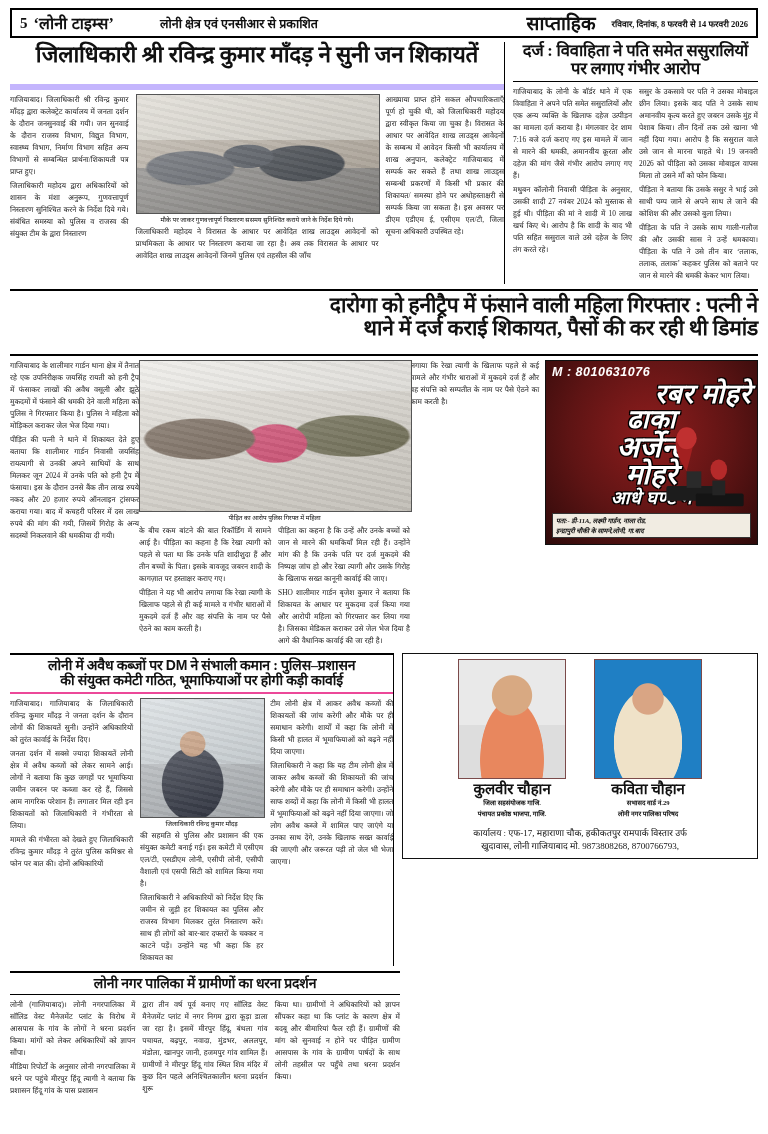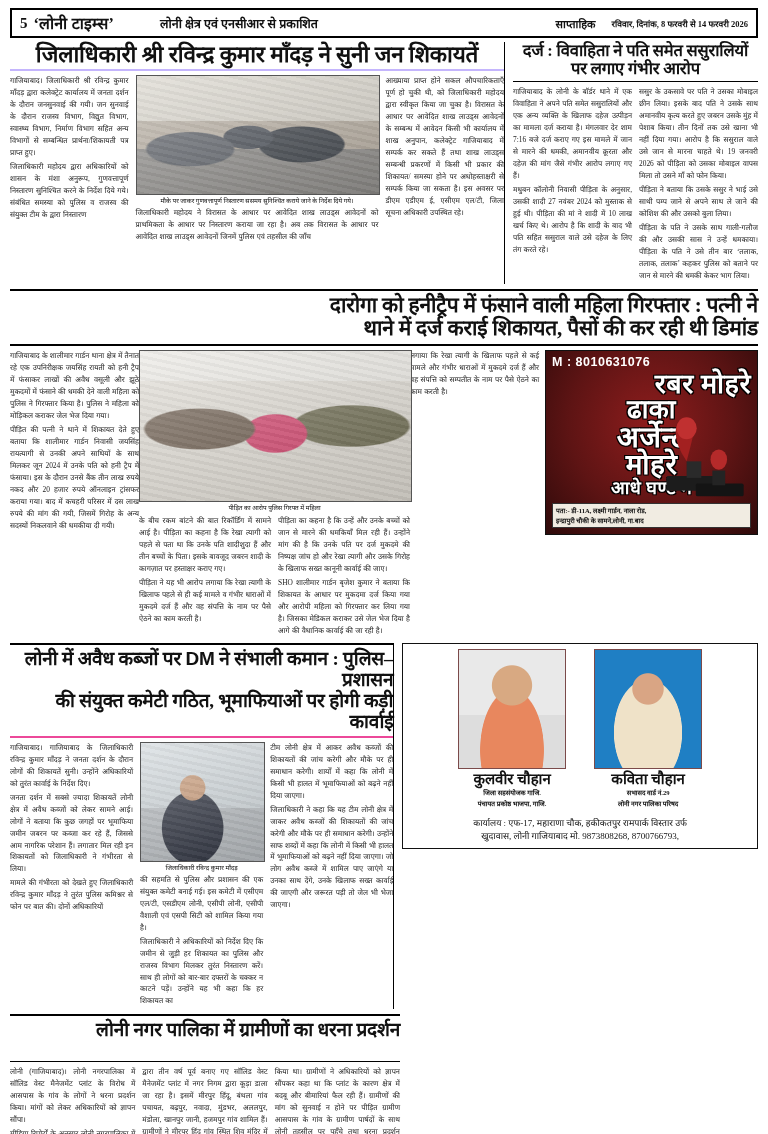--- a/index.html
+++ b/index.html
@@ -44,60 +44,60 @@
     letter-spacing: .2px;
   }
   .mh-tagline {
     flex: 0 0 auto;
     margin-left: 46px;
     font-size: 12.5px;
     font-weight: bold;
   }
   .mh-freq {
     margin-left: auto;
-    font-size: 11px;
+    font-size: 19px;
     font-weight: bold;
     padding-right: 16px;
   }
   .mh-date {
     font-size: 8.5px;
     font-weight: bold;
     white-space: nowrap;
   }
 
   .hl {
     font-weight: bold;
     text-align: center;
     line-height: 1.12;
     letter-spacing: -.2px;
   }
   .hl-xl { font-size: 22.5px; }
   .hl-lg { font-size: 21px; text-align: right; }
   .hl-md { font-size: 16.5px; }
-  .hl-sm { font-size: 19px; text-align: right; }
+  .hl-sm { font-size: 14px; }
 
   .body-text {
     font-size: 7.4px;
     line-height: 1.62;
     text-align: justify;
     color: #1a1a1a;
     hyphens: none;
     word-spacing: .3px;
   }
   .body-text p { margin: 0 0 2px 0; }
 
   
   .vsep { border-left: 1px solid #000; }
 
   
   .top-zone { display: flex; }
   .left-main { width: 500px; }
   .right-col { width: 248px; padding-left: 8px; }
 
-  .top-head-wrap { border-bottom: 2px solid #c4b5fd; padding-bottom: 2px; }
+  .top-head-wrap { border-bottom: 6px solid #c4b5fd; padding-bottom: 17px; }
 
   .cols3 {
     display: flex;
     gap: 7px;
     margin-top: 4px;
   }
   .cols3 > div { flex: 1; }
 
   .photo {
     background: #c9cdd2;
@@ -151,20 +151,21 @@
   }
 
   
   .ad-stamp {
     border: 1.5px solid #111;
     background: radial-gradient(ellipse at 50% 40%, #8e1d1d 0%, #5e1414 55%, #2e0a0a 100%);
     padding: 4px 6px 6px 6px;
     box-sizing: border-box;
     position: relative;
     overflow: hidden;
+    font-style: italic;
   }
   .ad-phone {
     color: #fff;
     font-weight: bold;
     font-size: 12.5px;
     letter-spacing: .5px;
     font-family: "Liberation Sans", sans-serif;
     margin-bottom: 2px;
   }
   .ad-line {
@@ -322,21 +323,21 @@
             <p>पीड़िता के पति ने उसके साथ गाली-गलौज की और उसकी सास ने उन्हें धमकाया। पीड़िता के पति ने उसे तीन बार ‘तलाक, तलाक, तलाक’ कहकर पुलिस को बताने पर जान से मारने की धमकी केकर भाग लिया।</p>
           </div>
         </div>
       </div>
     </div>
   </div>
 
   <div class="sec">
     <div style="border-top:2.5px solid #000;padding-top:3px"></div>
     <div class="hl hl-lg">दारोगा को हनीट्रैप में फंसाने वाली महिला गिरफ्तार : पत्नी ने</div>
-    <div class="hl hl-lg" style="border-bottom:2px solid #000;padding-bottom:3px">थाने में दर्ज कराई शिकायत, पैसों की कर रही थी डिमांड</div>
+    <div class="hl hl-lg" style="border-bottom:2px solid #000;padding-bottom:13px">थाने में दर्ज कराई शिकायत, पैसों की कर रही थी डिमांड</div>
 
     <div class="cols4" style="margin-top:4px">
       <div>
         <div class="body-text">
           <p>गाजियाबाद के शालीमार गार्डन थाना क्षेत्र में तैनात रहे एक उपनिरीक्षक जयसिंह रायती को हनी ट्रैप में फंसाकर लाखों की अवैध वसूली और झूठे मुकदमों में फंसाने की धमकी देने वाली महिला को पुलिस ने गिरफ्तार किया है। पुलिस ने महिला को मोड़िकल कराकर जेल भेज दिया गया।</p>
           <p>पीड़ित की पत्नी ने थाने में शिकायत देते हुए बताया कि शालीमार गार्डन निवासी जयसिंह रायत्यागी से उनकी अपने साथियों के साथ मिलकर जून 2024 में उनके पति को हनी ट्रैप में फंसाया। इस के दौरान उनसे बैंक तीन लाख रुपये नकद और 20 हजार रुपये ऑनलाइन ट्रांसफर कराया गया। बाद में कचहरी परिसर में दस लाख रुपये की मांग की गयी, जिसमें गिरोह के अन्य सदस्यों निकलवाने की धमकीया दी गयी।</p>
         </div>
       </div>
       <div style="flex:2.1">
         <div class="photo photo-arrest"></div>
@@ -438,21 +439,21 @@
         <div class="ad-office">
           <div>कार्यालय : एफ-17, महाराणा चौक, हकीकतपुर रामपार्क विस्तार  उर्फ</div>
           <div>खुदावास, लोनी गाजियाबाद मो. 9873808268, 8700766793,</div>
         </div>
       </div>
     </div>
   </div>
 
   <div class="sec" style="width:390px">
     <div style="border-top:2.5px solid #000;padding-top:3px"></div>
-    <div class="hl hl-sm" style="border-bottom:1.5px solid #000;padding-bottom:20px">लोनी नगर पालिका में ग्रामीणों का धरना प्रदर्शन</div>
+    <div class="hl hl-sm" style="border-bottom:1.5px solid #000;padding-bottom:3px">लोनी नगर पालिका में ग्रामीणों का धरना प्रदर्शन</div>
     <div class="cols3" style="margin-top:4px">
       <div>
         <div class="body-text">
           <p>लोनी (गाजियाबाद)। लोनी नगरपालिका में सॉलिड वेस्ट मैनेजमेंट प्लांट के विरोध में आसपास के गांव के लोगों ने धरना प्रदर्शन किया। मांगों को लेकर अधिकारियों को ज्ञापन सौंपा।</p>
           <p>मीडिया रिपोर्टों के अनुसार लोनी नगरपालिका में धरने पर पहुंचे मीरपुर हिंदू त्यागी ने बताया कि प्रशासन हिंदू गांव के पास प्रशासन</p>
         </div>
       </div>
       <div>
         <div class="body-text">
           <p>द्वारा तीन वर्ष पूर्व बनाए गए सॉलिड वेस्ट मैनेजमेंट प्लांट में नगर निगम द्वारा कूड़ा डाला जा रहा है। इसमें मीरपुर हिंदू, बंथला गांव पचायत, बढ़पुर, नवादा, मुंडभर, अललपुर, मंडोला, खानपुर जानी, हजमपुर गांव शामिल हैं। ग्रामीणों ने मीरपुर हिंदू गांव स्थित शिव मंदिर में कुछ दिन पहले अनिश्चितकालीन धरना प्रदर्शन शुरू</p>

